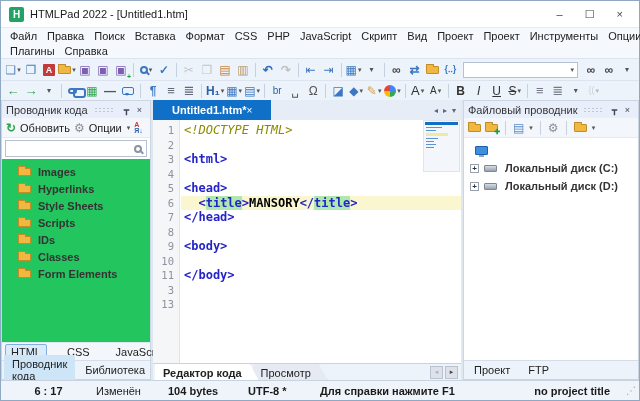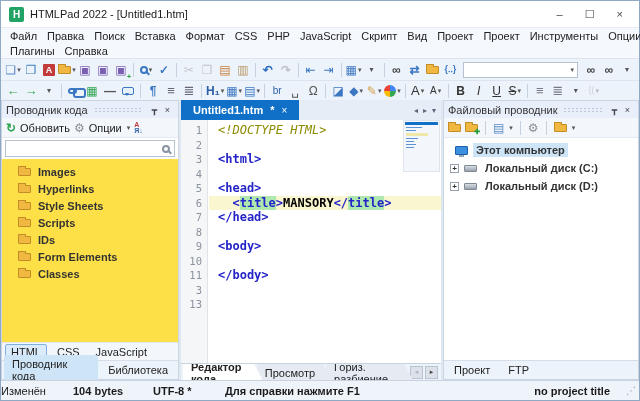--- a/index.html
+++ b/index.html
@@ -48,58 +48,58 @@
   .pc-ico::after { content:""; position:absolute; left:3px; bottom:-3px; width:5px; height:2px; background:#8fa4bd; }
   .drive-ico { width:13px; height:7px; background:linear-gradient(#d6dce3,#98a2ae); border:1px solid #7e8894; border-radius:1px; display:inline-block; flex:0 0 auto; }
   .expbox { width:9px; height:9px; border:1px solid #98a2ae; background:#fff; font-size:8px; line-height:7px; text-align:center; color:#333; display:inline-block; flex:0 0 auto; }
   .badge { position:absolute; right:-2px; bottom:-2px; font-size:7px; color:#1f9d3a; font-weight:bold; }
   .rel { position:relative; }
 
   
   .main { flex:1; display:flex; background:#dfe7f1; min-height:0; }
   .split { width:2px; flex:0 0 auto; }
   .panel { background:#fff; display:flex; flex-direction:column; border:1px solid #ccd6e3; min-height:0; }
-  .panel.left { width:178px; flex:0 0 auto; }
-  .panel.right { width:196px; flex:0 0 auto; }
+  .panel.left { width:150px; flex:0 0 auto; }
+  .panel.right { width:176px; flex:0 0 auto; }
   .panel.center { flex:1; border:none; background:#fff; }
 
   .phead { height:17px; flex:0 0 auto; background:#e9effa; display:flex; align-items:center; padding:0 4px; color:#333; }
   .phead .filler { flex:1; height:6px; margin:0 6px; background-image:radial-gradient(circle,#bcc8da 0.8px,transparent 1px); background-size:4px 3px; }
   .pbtn { width:13px; text-align:center; color:#445; font-size:9px; }
   .ptoolbar { height:20px; flex:0 0 auto; display:flex; align-items:center; padding:0 4px; gap:4px; background:#f3f7fc; border-bottom:1px solid #e4eaf3; }
   .ptlabel { color:#222; }
   .searchbox { height:17px; flex:0 0 auto; border:1px solid #b6c2d2; margin:2px 3px; display:flex; align-items:center; padding:0 4px; background:#fff; }
   .searchbox .mag-ico { margin-left:auto; }
 
-  .tree { flex:1; overflow:hidden; padding-top:4px; background:#fde047; min-height:0; }
+  .tree { flex:1; overflow:hidden; padding-top:4px; background:#22c55e; min-height:0; }
   .titem { display:flex; align-items:center; gap:7px; padding:2px 4px 2px 16px; font-weight:bold; color:#333; height:17px; }
   .rtree { flex:1; overflow:hidden; padding-top:3px; min-height:0; }
   .ritem { display:flex; align-items:center; gap:5px; padding:2px 4px 2px 6px; font-weight:bold; color:#333; height:18px; }
   .ritem .lbl { padding:1px 3px; }
   .ritem.sel .lbl { background:#cde5f7; }
   .ritem .indent { width:0px; }
 
-  .langtabs { height:18px; flex:0 0 auto; display:flex; align-items:center; background:#f3f7fc; border-top:1px solid #dfe6f0; padding:0 3px; gap:4px; }
+  .langtabs { height:18px; flex:0 0 auto; display:flex; align-items:center; background:#f3f7fc; border-top:1px solid #dfe6f0; padding:0 3px; gap:14px; }
   .ltab { padding:1px 5px; border:1px solid transparent; border-radius:2px; }
   .ltab.active { background:#dcebf9; border-color:#7fb0e0; }
   .btabs { height:19px; flex:0 0 auto; display:flex; align-items:center; background:#edf3fa; border-top:1px solid #d5dde8; padding:0 2px; gap:2px; }
   .btab { padding:2px 7px; border:1px solid transparent; border-radius:2px; }
   .btabs.hl .btab.active { background:#cde5f7; }
   .btabs.box .btab.active { background:#d6e9f8; border-color:#7fb0e0; }
 
   
   .tabbar { height:20px; flex:0 0 auto; background:#e7edf6; display:flex; align-items:stretch; }
-  .etab { background:#1070c8; color:#fff; font-weight:bold; display:flex; align-items:center; gap:7px; padding:0 12px; }
+  .etab { background:#1070c8; color:#fff; font-weight:bold; display:flex; align-items:center; padding:0 19px; }
   .etab .x { font-weight:normal; font-size:10px; }
   .tabnav { margin-left:auto; display:flex; gap:5px; align-items:center; color:#5a6678; font-size:8px; padding-right:5px; }
   .codewrap { flex:1; position:relative; background:#fff; overflow:hidden; min-height:0; }
   .gutter { position:absolute; left:0; top:0; bottom:0; width:27px; background:#f5f6f8; border-right:1px solid #e0e3e8; padding-top:3px; }
   .gnum { height:14.5px; line-height:14.5px; text-align:right; padding-right:5px; color:#8b939e; font-size:10.5px; font-family:"DejaVu Sans Mono",monospace; }
   .codecol { position:absolute; left:28px; right:0; top:3px; }
-  .crow { height:14.5px; line-height:14.5px; white-space:pre; padding-left:9px; font-family:"DejaVu Sans Mono",monospace; font-size:12px; }
+  .crow { height:14.5px; line-height:14.5px; white-space:pre; padding-left:3px; font-family:"DejaVu Sans Mono",monospace; font-size:12px; }
   .crow.active { background:#faf6cf; }
   .tk-doctype { color:#8b8b00; font-style:italic; }
   .tk-tag { color:#2424c8; font-weight:bold; }
   .tk-taghl { color:#2424c8; font-weight:bold; background:#aee8ae; }
   .tk-text { color:#000; font-weight:bold; }
   .tk-plain { color:#000; }
   .minimap { position:absolute; top:0; right:1px; width:37px; height:52px; background:#f3f6fa; border:1px solid #dfe5ee; z-index:2; padding:1px; }
   .mm-accent { height:3px; background:#1070c8; margin-bottom:2px; }
   .mm-line { height:1px; background:#5b93d8; margin:2px 1px; }
   .mm-yellow { height:3px; background:#eee9a8; margin:2px 1px; }
@@ -405,25 +405,25 @@
           <div class="titem">
             <span class="fold-ico"></span>
             <span>Scripts</span>
           </div>
           <div class="titem">
             <span class="fold-ico"></span>
             <span>IDs</span>
           </div>
           <div class="titem">
             <span class="fold-ico"></span>
+            <span>Classes</span>
+          </div>
+          <div class="titem">
+            <span class="fold-ico"></span>
             <span>Form Elements</span>
-          </div>
-          <div class="titem">
-            <span class="fold-ico"></span>
-            <span>Classes</span>
           </div>
         </div>
       <div class="langtabs" id="lang-tabs">
           <span class="ltab active">HTML</span>
           <span class="ltab">CSS</span>
           <span class="ltab">JavaScript</span>
         </div>
       <div class="btabs hl" id="left-btabs">
           <span class="btab active">Проводник кода</span>
           <span class="btab">Библиотека</span>
@@ -482,21 +482,20 @@
           <div class="mm-yellow w22"></div>
           <div class="mm-line w12"></div>
           <div class="mm-line w8"></div>
           <div class="mm-line w10"></div>
           <div class="mm-line w8"></div>
         </div>
       </div>
       <div class="ebtabs" id="editor-btabs">
           <span class="ebtab active">Редактор кода</span>
           <span class="ebtab">Просмотр</span>
-          <span class="ebtab">Гориз. разбиение</span>
           <span class="ebnav">
             <span class="dim">◂</span>
             <span>▸</span>
           </span>
         </div>
     </div>
 
     <div class="split"></div>
 
     <div class="panel right">
@@ -515,41 +514,41 @@
         <span class="tsep"></span>
         <span class="ico" style="color:#8a8f98">⚙</span>
         <span class="tsep"></span>
         <span class="fold-ico"></span>
         <span class="drop">▾</span>
       </div>
       <div class="rtree" id="right-tree">
           <div class="ritem sel">
             <span class="indent"></span>
             <span class="pc-ico"></span>
-            <span class="lbl">Этот компьютер</span>
           </div>
           <div class="ritem">
             <span class="expbox">+</span>
             <span class="drive-ico"></span>
             <span class="lbl">Локальный диск (C:)</span>
           </div>
           <div class="ritem">
             <span class="expbox">+</span>
             <span class="drive-ico"></span>
             <span class="lbl">Локальный диск (D:)</span>
           </div>
         </div>
       <div class="btabs box" id="right-btabs">
           <span class="btab">Проект</span>
           <span class="btab">FTP</span>
         </div>
     </div>
   </div>
 
   <div class="statusbar">
+    <span class="st-caret">6 : 17</span>
     <span class="st-mod">Изменён</span>
     <span class="st-size">104 bytes</span>
     <span class="st-enc">UTF-8 *</span>
     <span class="st-help">Для справки нажмите F1</span>
     <span class="st-proj">no project title</span>
     <span class="grip">⋰</span>
   </div>
 
 </div>
 

